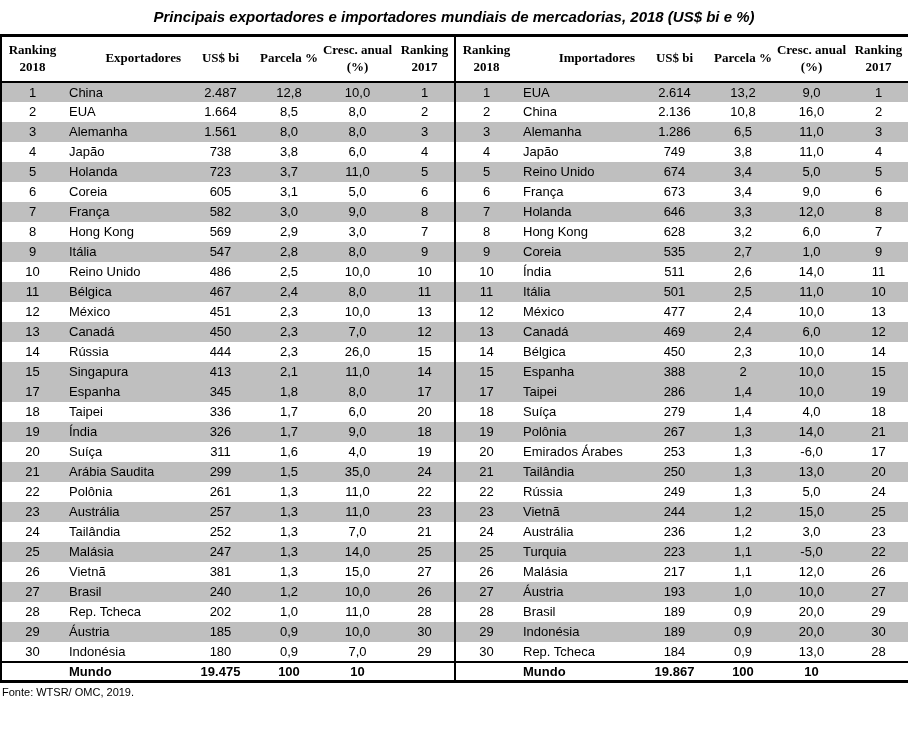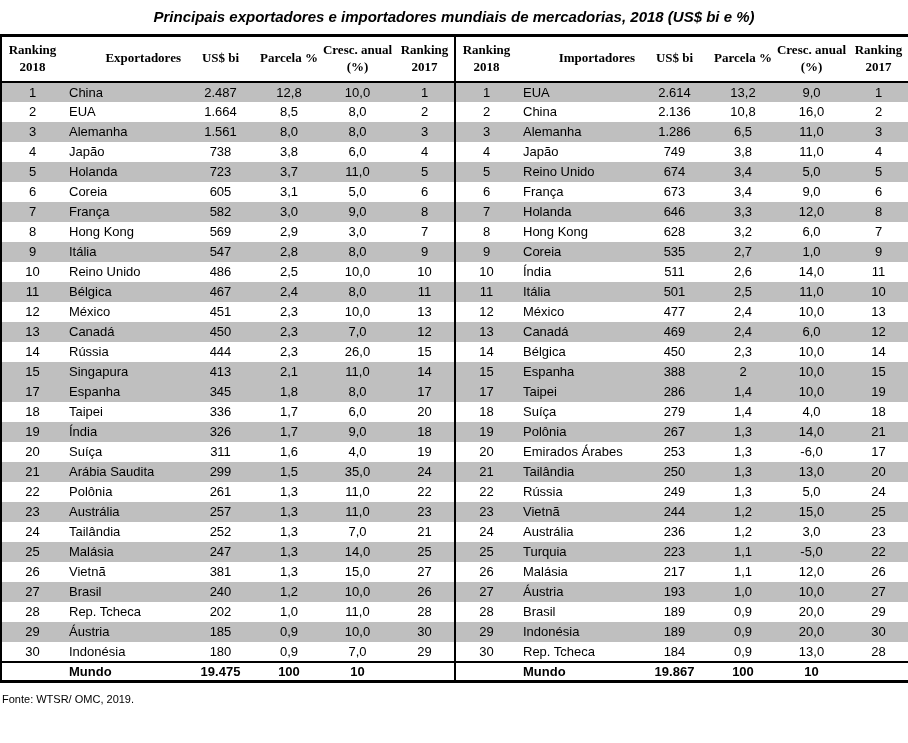--- a/index.html
+++ b/index.html
@@ -62,21 +62,21 @@
   tr.gray td { background: #bfbfbf; }
 
   
   th.mid, td.mid { border-right: 2px solid #000; }
 
   tr.world { font-weight: bold; border-top: 2px solid #000; }
   tr.world td { background: #ffffff; }
 
   .source {
     font-size: 11px;
-    padding: 10px 2px 0 2px;
+    padding: 3px 2px 0 2px;
     text-align: left;
   }
 </style>
 </head>
 <body>
 
 <div class="page">
   <div class="title">Principais exportadores e importadores mundiais de mercadorias, 2018 (US$ bi e %)</div>
 
   <table class="trade-table">

